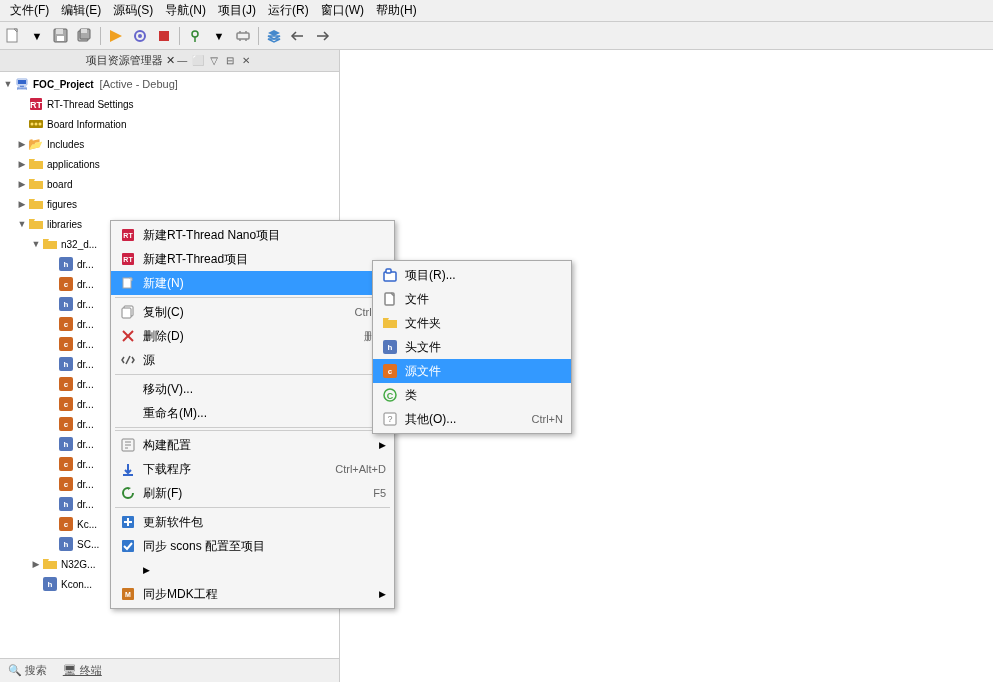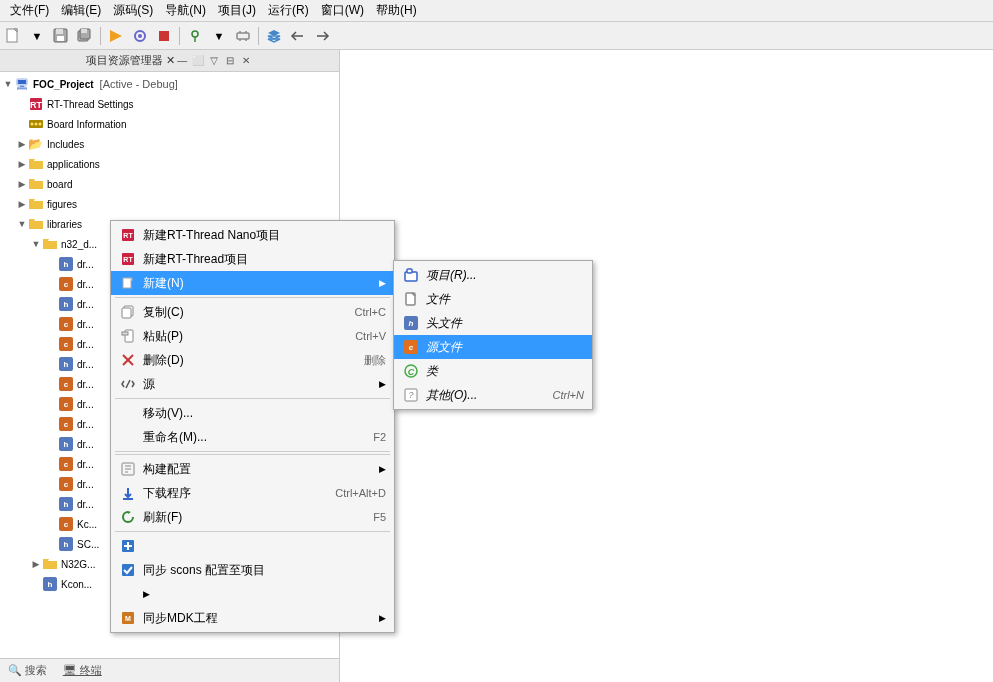--- a/index.html
+++ b/index.html
@@ -178,29 +178,28 @@
     .ctx-arrow { font-size: 9px; }
     .ctx-sep {
       height: 1px;
       background: #ccc;
       margin: 2px 4px;
     }
 
     
     .sub-menu {
       position: absolute;
-      left: 393px;
+      left: 372px;
       top: 260px;
       width: 200px;
       background: #f5f5f5;
       border: 1px solid #aaa;
       box-shadow: 2px 2px 5px rgba(0,0,0,0.3);
       z-index: 101;
       padding: 2px 0;
-      font-style: italic;
     }
     .sub-item {
       height: 24px;
       display: flex;
       align-items: center;
       padding: 0 8px;
       cursor: pointer;
     }
     .sub-item.highlighted { background: #3399ff; color: white; }
     .sub-icon {
@@ -632,30 +631,20 @@
     <span class="ctx-icon">
       <svg width="14" height="14">
           <rect x="3" y="1" width="9" height="10" fill="white" stroke="#888" stroke-width="1" rx="1"></rect>
           <rect x="1" y="3" width="9" height="10" fill="white" stroke="#888" stroke-width="1" rx="1"></rect>
         </svg>
     </span>
     <span class="ctx-label">复制(C)</span>
     <span class="ctx-shortcut">Ctrl+C</span>
   </div>
 
-  <div class="ctx-item">
-    <span class="ctx-icon">
-      <svg width="14" height="14">
-          <rect x="4" y="1" width="8" height="12" fill="white" stroke="#888" stroke-width="1" rx="1"></rect>
-          <rect x="1" y="3" width="6" height="3" fill="#ddd" stroke="#888" stroke-width="1"></rect>
-        </svg>
-    </span>
-    <span class="ctx-label">粘贴(P)</span>
-    <span class="ctx-shortcut">Ctrl+V</span>
-  </div>
 
   <div class="ctx-item">
     <span class="ctx-icon">
       <svg width="14" height="14">
           <line x1="2" y1="2" x2="12" y2="12" stroke="#cc3333" stroke-width="2"></line>
           <line x1="12" y1="2" x2="2" y2="12" stroke="#cc3333" stroke-width="2"></line>
         </svg>
     </span>
     <span class="ctx-label">删除(D)</span>
     <span class="ctx-shortcut">删除</span>
@@ -731,20 +720,21 @@
   <div class="ctx-sep"></div>
 
   <div class="ctx-item">
     <span class="ctx-icon">
       <svg width="14" height="14">
           <rect x="1" y="1" width="12" height="12" fill="#3377cc" rx="1"></rect>
           <line x1="7" y1="3" x2="7" y2="11" stroke="white" stroke-width="2"></line>
           <line x1="3" y1="7" x2="11" y2="7" stroke="white" stroke-width="2"></line>
         </svg>
     </span>
+    <span class="ctx-label">更新软件包</span>
   </div>
 
   <div class="ctx-item">
     <span class="ctx-icon">
       <svg width="14" height="14">
           <rect x="1" y="1" width="12" height="12" fill="#3377cc" rx="1"></rect>
           <polyline points="3,7 6,10 11,4" fill="none" stroke="white" stroke-width="2"></polyline>
         </svg>
     </span>
     <span class="ctx-label">同步 scons 配置至项目</span>
@@ -784,20 +774,29 @@
   <div class="sub-item">
     <span class="sub-icon">
       <svg width="14" height="14">
           <rect x="2" y="1" width="9" height="12" fill="white" stroke="#888" stroke-width="1.5" rx="1"></rect>
           <polyline points="8,1 11,4" fill="none" stroke="#888" stroke-width="1.5"></polyline>
         </svg>
     </span>
     <span class="sub-label">文件</span>
   </div>
 
+  <div class="sub-item">
+    <span class="sub-icon">
+      <svg width="14" height="12">
+          <path d="M0,3 L0,11 L14,11 L14,3 Z" fill="#f0c040"></path>
+          <path d="M0,3 L5,3 L6,1 L0,1 Z" fill="#f0c040"></path>
+        </svg>
+    </span>
+    <span class="sub-label">文件夹</span>
+  </div>
 
   <div class="sub-item">
     <span class="sub-icon">
       <div class="h-icon" style="margin:auto;">h</div>
     </span>
     <span class="sub-label">头文件</span>
   </div>
 
   <div class="sub-item highlighted" style="background:#3399ff;color:white;">
     <span class="sub-icon">

